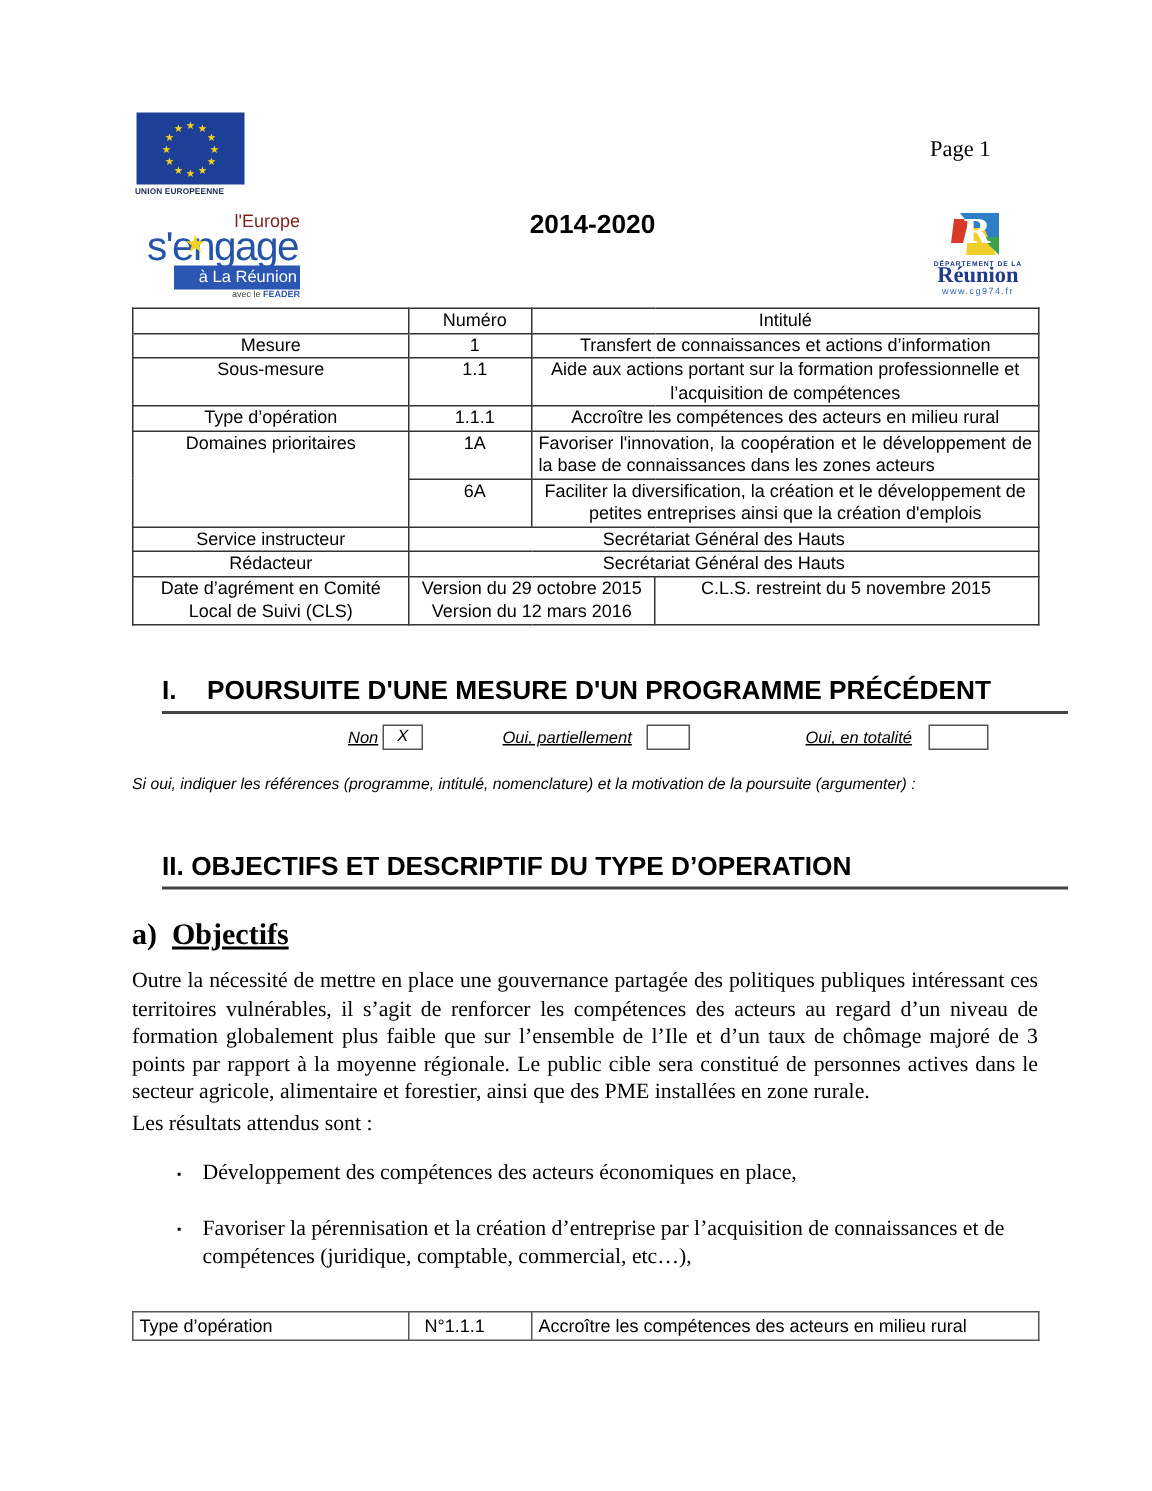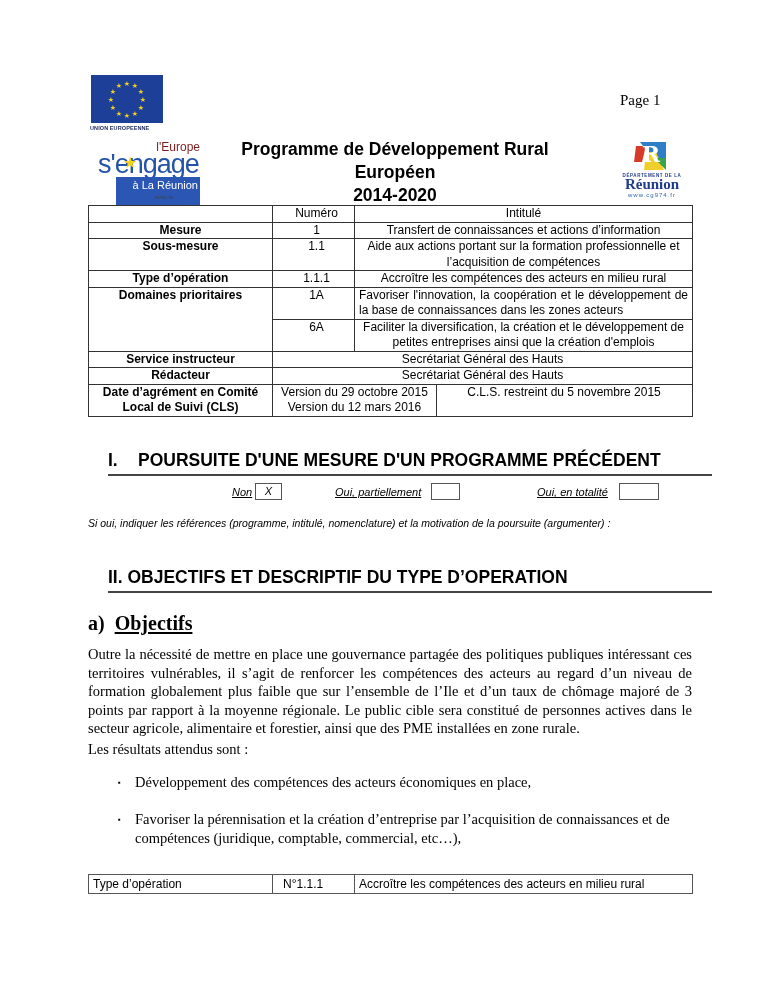--- a/index.html
+++ b/index.html
@@ -12,39 +12,39 @@
   .page-num { left:620px; top:92px; font-size:15px; }
 
   
   .eu-logo { left:91px; top:75px; width:72px; height:48px; background:#1e3f98; }
   .eu-caption { left:90px; top:125px; font-size:5.5px; font-weight:bold; color:#1e2a5a; letter-spacing:0.1px; }
 
   
   .engage { left:96px; top:140px; width:104px; height:62px; }
   .engage .l1 { position:absolute; right:0; top:0; font-size:12px; color:#7f1d1d; }
   .engage .l2 { position:absolute; left:2px; top:9px; font-size:27px; color:#2454a8; letter-spacing:-1px; }
-  .engage .band { position:absolute; left:20px; right:0; top:37px; height:28px; background:#2b56b4; color:#fff; font-size:11px; text-align:right; padding-right:2px; line-height:16px; }
+  .engage .band { position:absolute; left:20px; right:0; top:37px; height:16px; background:#2b56b4; color:#fff; font-size:11px; text-align:right; padding-right:2px; line-height:16px; }
   .engage .l4 { position:absolute; right:0; top:54px; font-size:6px; color:#444; }
   .engage .l4 b { color:#2b56b4; }
   .engage .star { position:absolute; left:27px; top:13px; color:#f4d21c; font-size:16px; }
 
   
   .title { left:200px; top:138px; width:390px; text-align:center; font-weight:bold; font-size:17.5px; line-height:23px; }
 
   
   .reunion { left:620px; top:140px; width:64px; height:60px; text-align:center; }
   .reunion .mark { position:absolute; left:14px; top:0; width:34px; height:32px; }
   .reunion .dep { position:absolute; left:0; right:0; top:33px; font-size:4.5px; color:#1f3c8c; letter-spacing:0.6px; font-weight:bold; }
   .reunion .name { position:absolute; left:0; right:0; top:36px; font-size:15px; color:#1f3c8c; font-weight:bold; }
   .reunion .url { position:absolute; left:0; right:0; top:52px; font-size:6px; color:#2c66b0; letter-spacing:1px; }
 
   
   table.main { position:absolute; left:88px; top:205px; width:604px; border-collapse:collapse; font-size:12px; line-height:15.5px; table-layout:fixed; }
   table.main td { border:1px solid #333; padding:0 4px; vertical-align:top;text-align:center; }
-  table.main td.lbl { font-weight:bold; }
+  table.main td.lbl { font-weight:normal; }
   table.main td.num { padding-left:10px; }
   table.main td.just { text-align:justify; text-align-last:left; }
 
   
   .h1 { left:88px; font-size:17.5px; font-weight:bold; width:604px; border-bottom:2px solid #444; padding-bottom:3px;margin-left:20px; }
   .h1 .n { display:inline-block; width:30px; }
   .chk-label { position:absolute; top:486px; font-size:11px; font-style:italic;text-decoration:underline; }
   .box { position:absolute; top:483px; height:15px; border:1px solid #555; font-size:11px; font-style:italic; text-align:center; line-height:15px; }
 
   .note { left:88px; top:517px; font-size:10.5px; font-style:italic; }
@@ -86,21 +86,20 @@
 
 <div class="abs sans engage">
   <span class="l1">l'Europe</span>
   <span class="l2">s'engage</span>
   <span class="star">★</span>
   <div class="band">à La Réunion</div>
   <span class="l4"><span>avec le</span> <b>FEADER</b></span>
 </div>
 
 <div class="abs sans title">
-  <div>Programme de Développement Rural Européen</div>
   <div>2014-2020</div>
 </div>
 
 <div class="abs sans reunion">
   <svg class="mark" viewBox="0 0 34 32">
     <rect x="0" y="0" width="34" height="32" fill="#ffffff"></rect>
     <polygon points="6,2 32,2 32,20 20,20" fill="#2f7fc8"></polygon>
     <polygon points="2,6 12,6 8,22 0,22" fill="#d83a2a"></polygon>
     <polygon points="12,12 22,12 30,30 10,30" fill="#f1cf2a"></polygon>
     <polygon points="20,18 32,18 32,30" fill="#3aa24a"></polygon>

